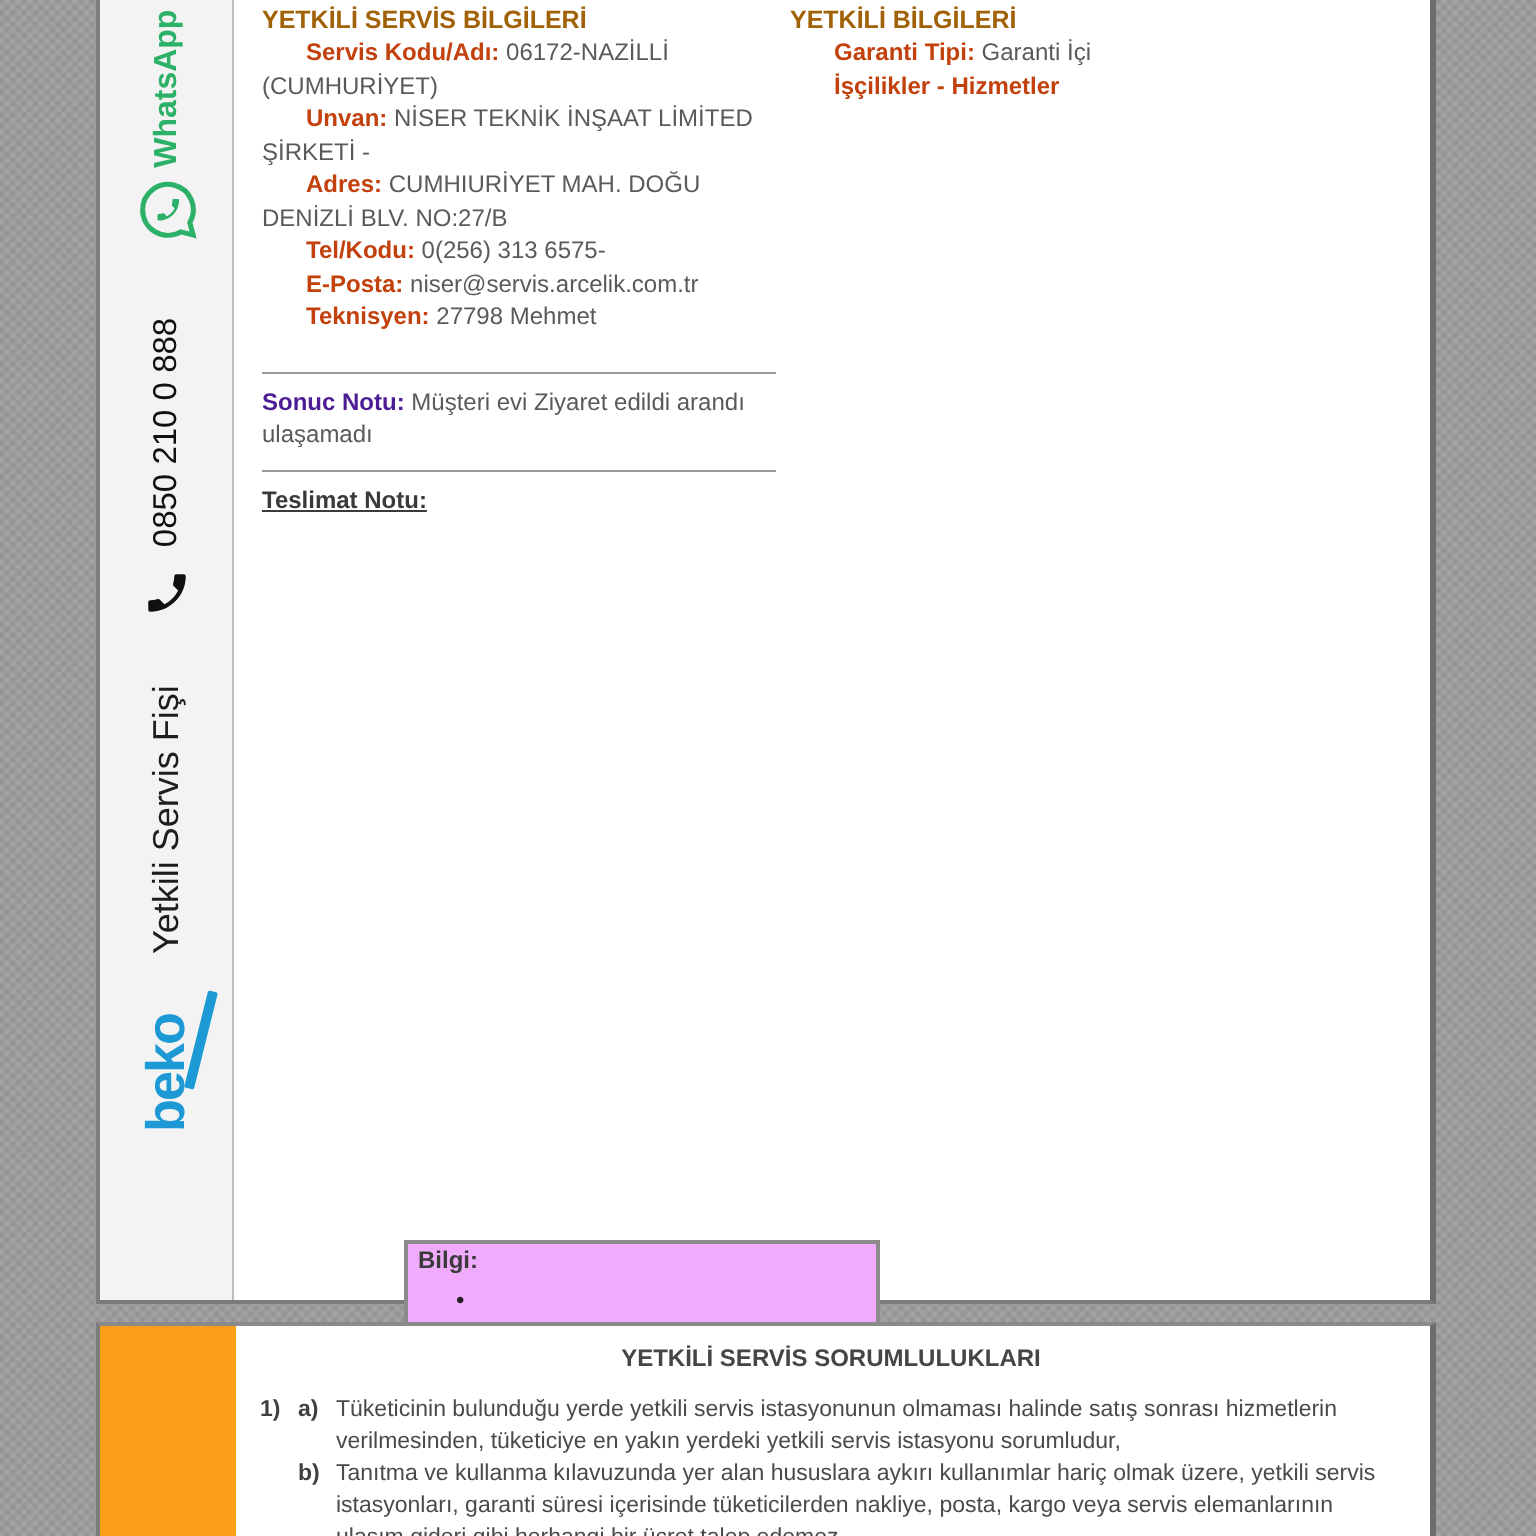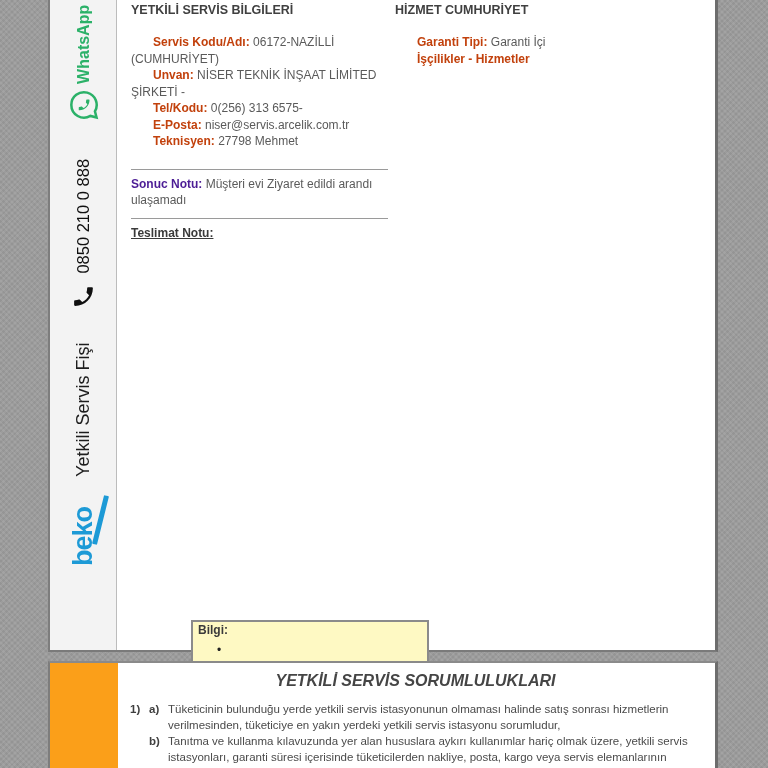--- a/index.html
+++ b/index.html
@@ -33,45 +33,45 @@
   .beko-slash { width:50px; height:5px; margin-left:-38px; margin-top:34px; transform:rotate(14deg); border-radius:1px; }
   .doc-title { font-size:18px; color:#1d1d1d; margin-left:18px; white-space:nowrap; }
   .phone-icon { width:25px; height:25px; margin-left:34px; color:#101010; }
   .phone-num { font-size:16.5px; color:#101010; margin-left:10px; white-space:nowrap; }
   .wa-icon { width:32px; height:32px; margin-left:38px; }
   .wa-label { font-size:16px; font-weight:bold; margin-left:5px; white-space:nowrap; }
 
   .main { position:absolute; left:68px; top:60px; right:0; bottom:0; }
   .col-left  { position:absolute; left:13px; top:3px;  width:257px; }
   .col-right { position:absolute; left:277px; top:3px; width:270px; }
-  .sec-title { font-size:12.5px; font-weight:bold; color:#404040; margin-bottom:17px; }
+  .sec-title { font-size:12.5px; font-weight:bold; color:#a16207; margin-bottom:1px; }
   .field { font-size:12px; line-height:16.5px; color:#5a5a5a; }
   .field b { color:#c2410c;margin-left:22px; }
   .sep { border:none; border-top:1px solid #9a9a9a; margin:0; }
   .sep1 { margin-top:19px; }
   .note { font-size:12px; line-height:16.5px; color:#5a5a5a; margin:6px 0 9px 0; }
   .note b { color:#4c1d95; }
   .delivery { font-size:12px; font-weight:bold; color:#3a3a3a; margin-top:7px;text-decoration:underline; }
 
   .bilgi-box {
-    position:absolute; left:73px; top:620px; width:238px; height:54px;
-    border:2px solid #8b8b8b; background:#fef9c3; padding:1px 5px;
+    position:absolute; left:84px; top:620px; width:238px; height:54px;
+    border:2px solid #8b8b8b; background:#f0abfc; padding:1px 5px;
   }
   .bilgi-label { font-size:12px; font-weight:bold; color:#3a3a3a; }
   .bilgi-bullet { font-size:12px; color:#222; margin:6px 0 0 19px; }
 
   
   .page2 {
     position:absolute; left:48px; top:661px; width:670px; height:110px;
     background:#ffffff;
     border-left:2px solid #7d7d7d; border-right:3px solid #6d6d6d; border-top:2px solid #8a8a8a;
   }
   .orange-stripe { position:absolute; left:0; top:0; width:68px; height:100%; }
   .page2-content { margin-left:68px; padding:9px 14px 0 12px; }
-  .resp-title { text-align:center; font-size:16px; font-weight:bold; color:#454545; margin-bottom:11px;font-style:italic; }
+  .resp-title { text-align:center; font-size:12px; font-weight:bold; color:#454545; margin-bottom:11px; }
   .resp-list { display:grid; grid-template-columns:19px 19px 1fr; font-size:11.5px; line-height:16px; color:#4a4a4a; }
   .resp-num, .resp-letter { font-weight:bold; color:#3f3f3f; }
   .resp-text { padding-right:4px; }
 </style>
 </head>
 <body>
 
 <div class="page1">
 
   <div class="sidebar">
@@ -100,32 +100,33 @@
     </div>
   </div>
 
   <div class="main">
 
     <div class="col-left">
       <div class="sec-title">YETKİLİ SERVİS BİLGİLERİ</div>
 
       <p class="field"><b>Servis Kodu/Adı:</b> <span>06172-NAZİLLİ (CUMHURİYET)</span></p>
       <p class="field"><b>Unvan:</b> <span>NİSER TEKNİK İNŞAAT LİMİTED ŞİRKETİ -</span></p>
+      <p class="field"><b>Adres:</b> <span>CUMHIURİYET MAH. DOĞU DENİZLİ BLV. NO:27/B</span></p>
       <p class="field"><b>Tel/Kodu:</b> <span>0(256) 313 6575-</span></p>
       <p class="field"><b>E-Posta:</b> <span>niser@servis.arcelik.com.tr</span></p>
       <p class="field"><b>Teknisyen:</b> <span>27798 Mehmet</span></p>
 
       <hr class="sep sep1">
       <p class="note"><b>Sonuc Notu:</b> <span>Müşteri evi Ziyaret edildi arandı ulaşamadı</span></p>
       <hr class="sep">
       <p class="delivery">Teslimat Notu:</p>
     </div>
 
     <div class="col-right">
-      <div class="sec-title">HİZMET CUMHURİYET</div>
+      <div class="sec-title">YETKİLİ BİLGİLERİ</div>
       <p class="field"><b>Garanti Tipi:</b> <span>Garanti İçi</span></p>
       <p class="field"><b>İşçilikler - Hizmetler</b></p>
     </div>
 
     <div class="bilgi-box">
       <div class="bilgi-label">Bilgi:</div>
       <div class="bilgi-bullet">•</div>
     </div>
   </div>
 </div>

